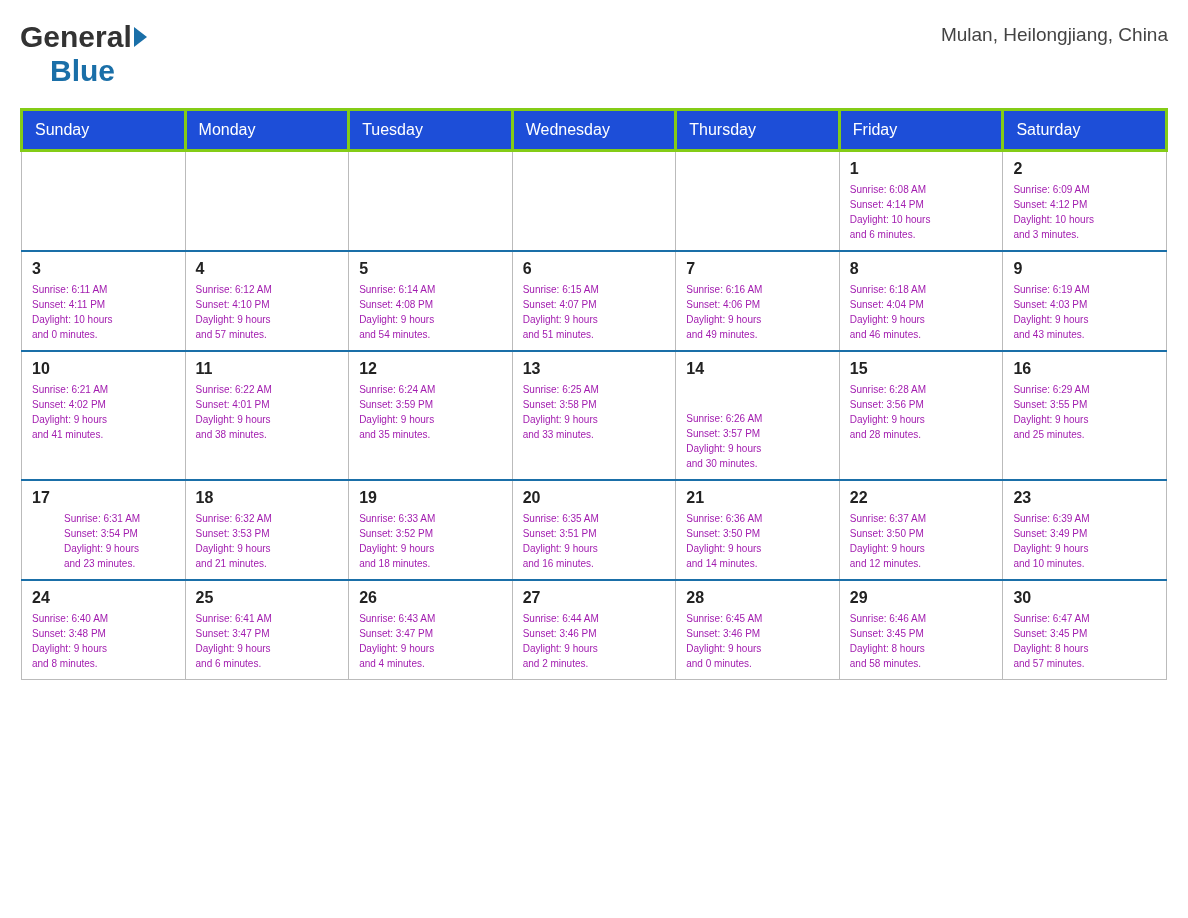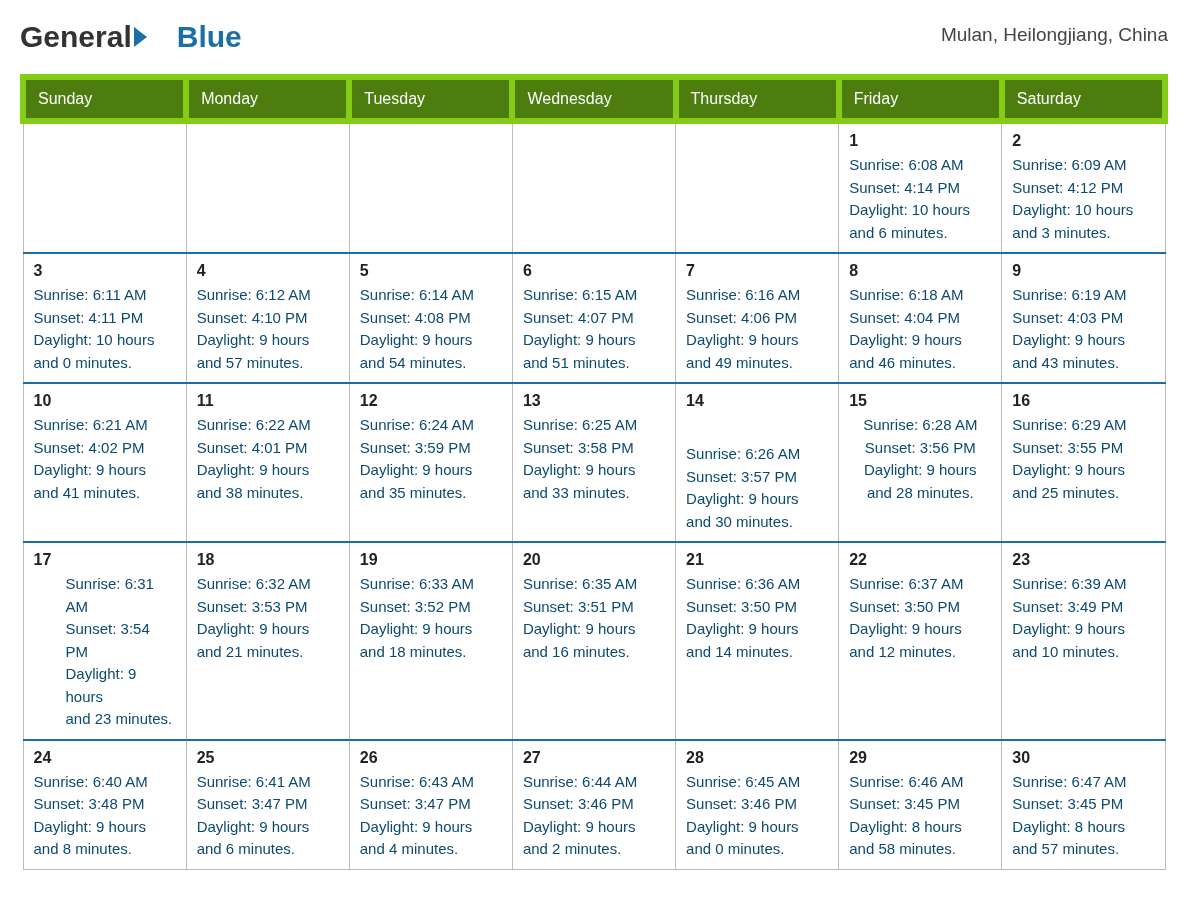--- a/index.html
+++ b/index.html
@@ -11,21 +11,21 @@
       min-height: 918px;
     }
     .header {
       display: flex;
       justify-content: space-between;
       align-items: flex-start;
       margin-bottom: 20px;
     }
     .logo {
       display: flex;
-      flex-direction: row;
+      flex-direction: column;
       align-items: flex-start;
     }
     .title-section {
       text-align: right;
     }
     .calendar-title {
       font-size: 52px;
       font-weight: normal;
       color: #222;
       line-height: 1.1;
@@ -34,47 +34,47 @@
       font-size: 19px;
       color: #444;
       margin-top: 4px;
     }
     .calendar {
       width: 100%;
       border-collapse: collapse;
       border: 1px solid #999;
     }
     .calendar th {
-      background-color: #4d7c0f;
+      background-color: #1d4ed8;
       color: #fff;
       text-align: left;
       padding: 10px 12px;
       font-size: 16px;
       font-weight: normal;
-      border: 6px solid #84cc16;
+      border: 3px solid #84cc16;
     }
     .calendar td {
       vertical-align: top;
       padding: 8px 10px;
       border: 1px solid #bbb;
       width: 14.28%;
       min-height: 110px;
       font-size: 13px;
       color: #333;
       background: #fff;
     }
     .day-number {
       font-size: 16px;
       font-weight: bold;
       color: #222;
       margin-bottom: 4px;
     }
     .day-info {
-      font-size: 15px;
-      color: #0c4a6e;
+      font-size: 10px;
+      color: #a21caf;
       line-height: 1.5;
     }
     .empty-cell {
       background: #f9f9f9;
     }
     .row-separator td {
       border-top: 2px solid #1a6fa8;
     }
     .logo-wrapper {
       display: flex;
@@ -241,21 +241,21 @@
         </td>
         <td>
           <div class="day-number">14</div>
           <div class="day-info" style="white-space: pre-line; margin-top: 33px;">Sunrise: 6:26 AM
 Sunset: 3:57 PM
 Daylight: 9 hours
 and 30 minutes.</div>
         </td>
         <td>
           <div class="day-number">15</div>
-          <div class="day-info" style="white-space: pre-line; text-align: center;">Sunrise: 6:28 AM
+          <div class="day-info" style="white-space: pre-line;">Sunrise: 6:28 AM
 Sunset: 3:56 PM
 Daylight: 9 hours
 and 28 minutes.</div>
         </td>
         <td>
           <div class="day-number">16</div>
           <div class="day-info" style="white-space: pre-line;">Sunrise: 6:29 AM
 Sunset: 3:55 PM
 Daylight: 9 hours
 and 25 minutes.</div>

